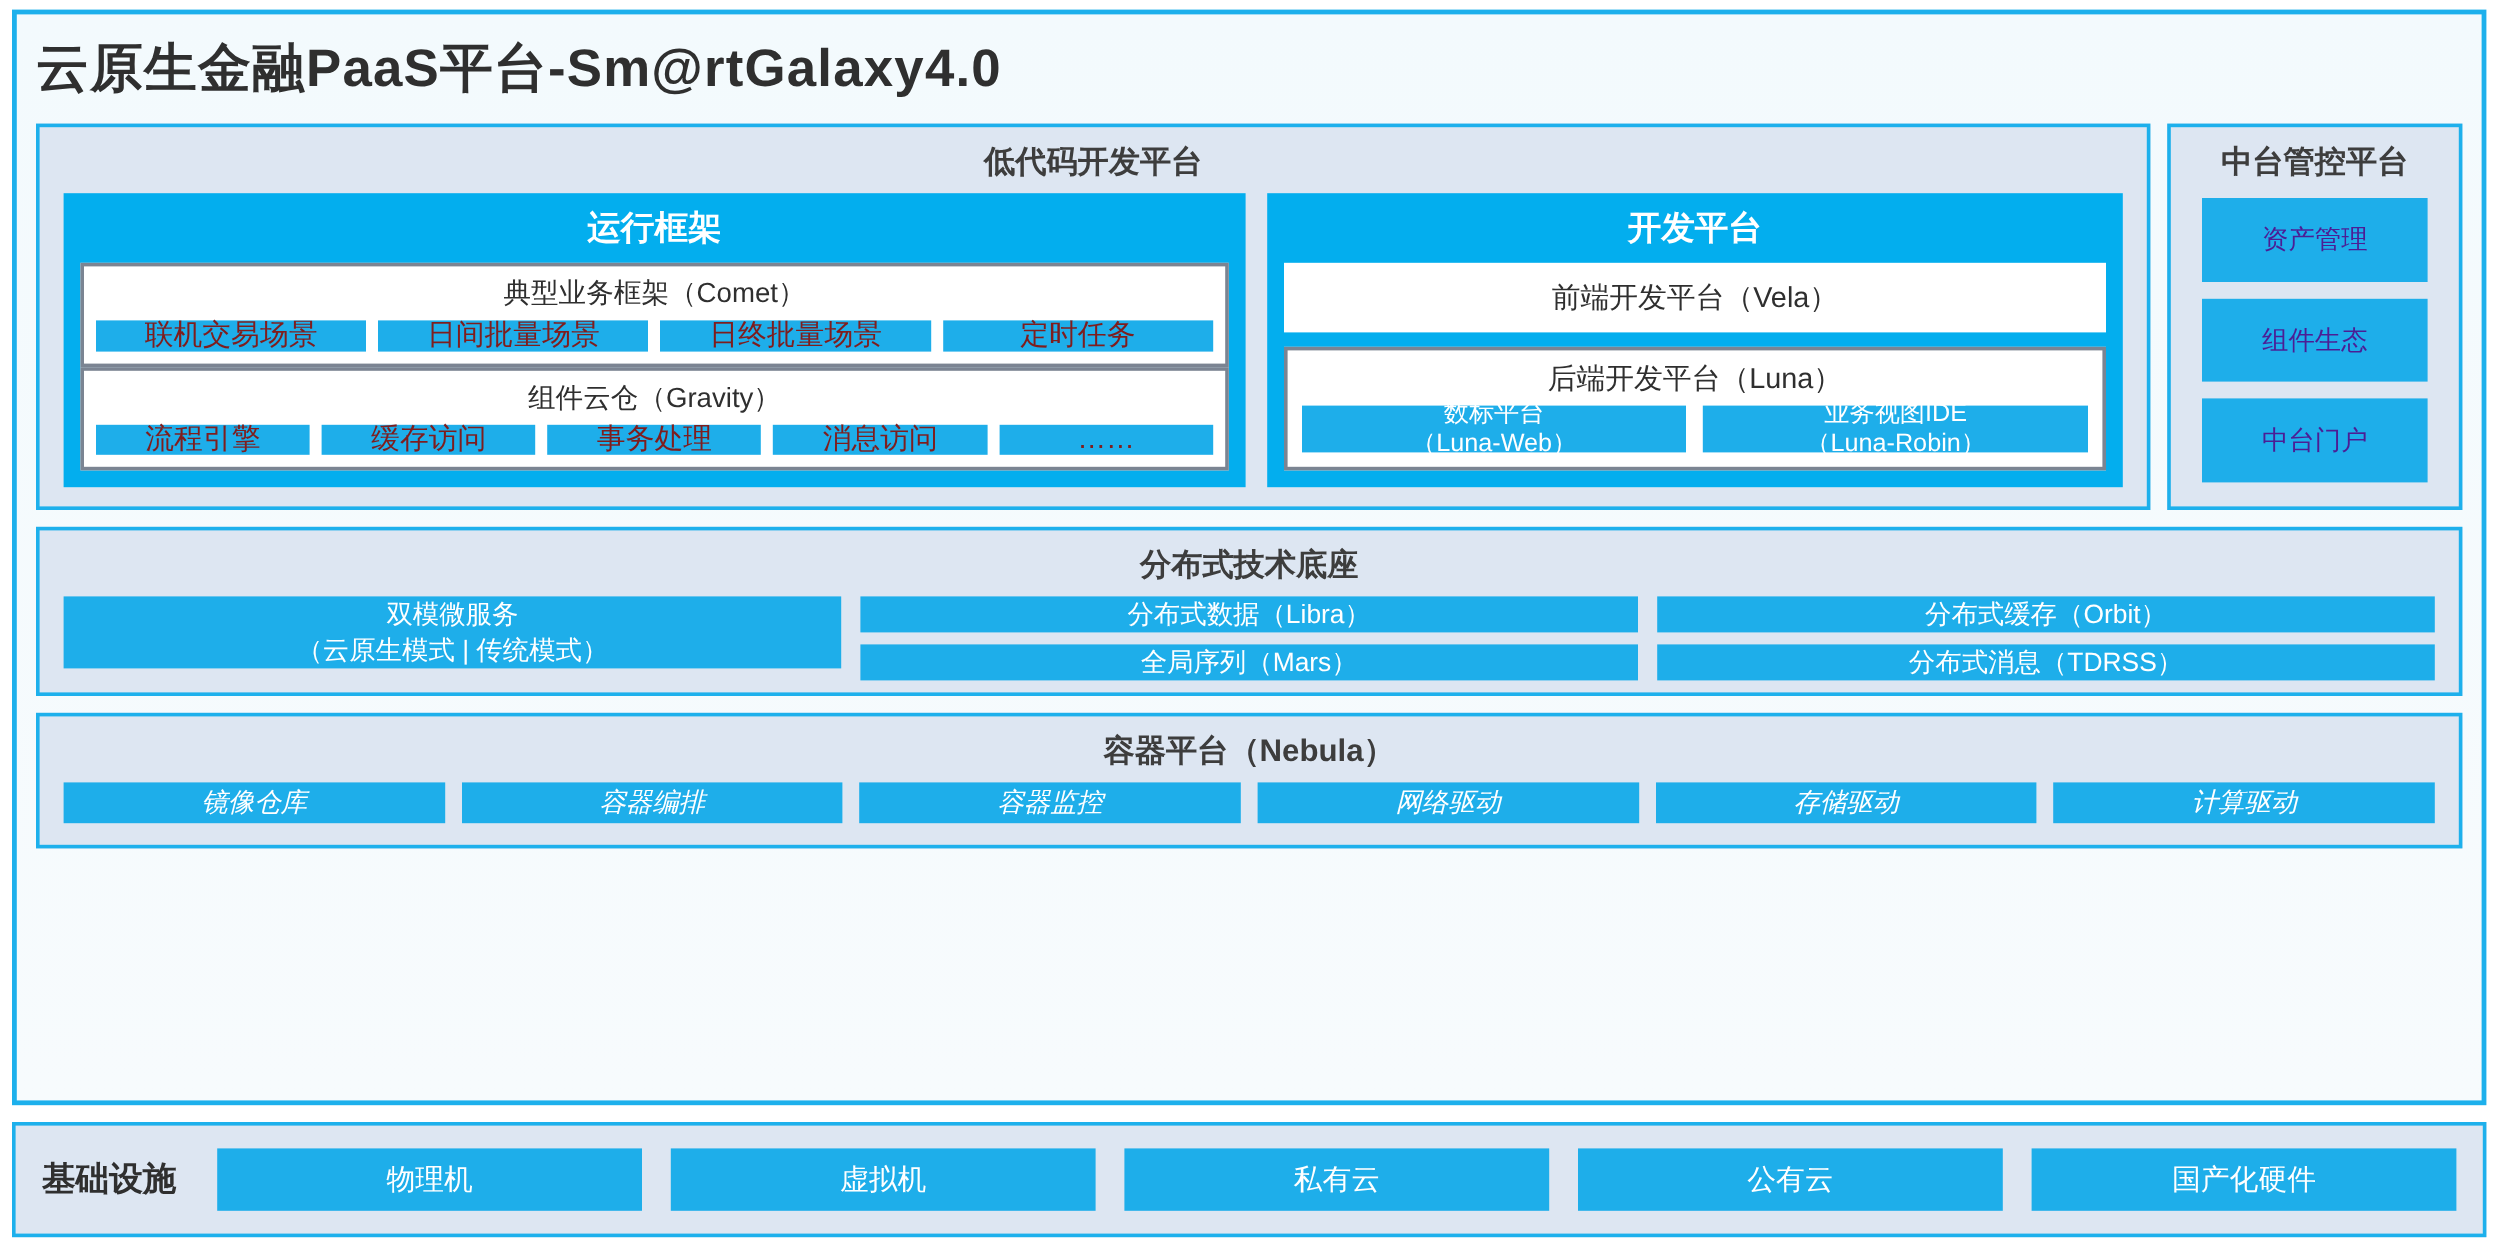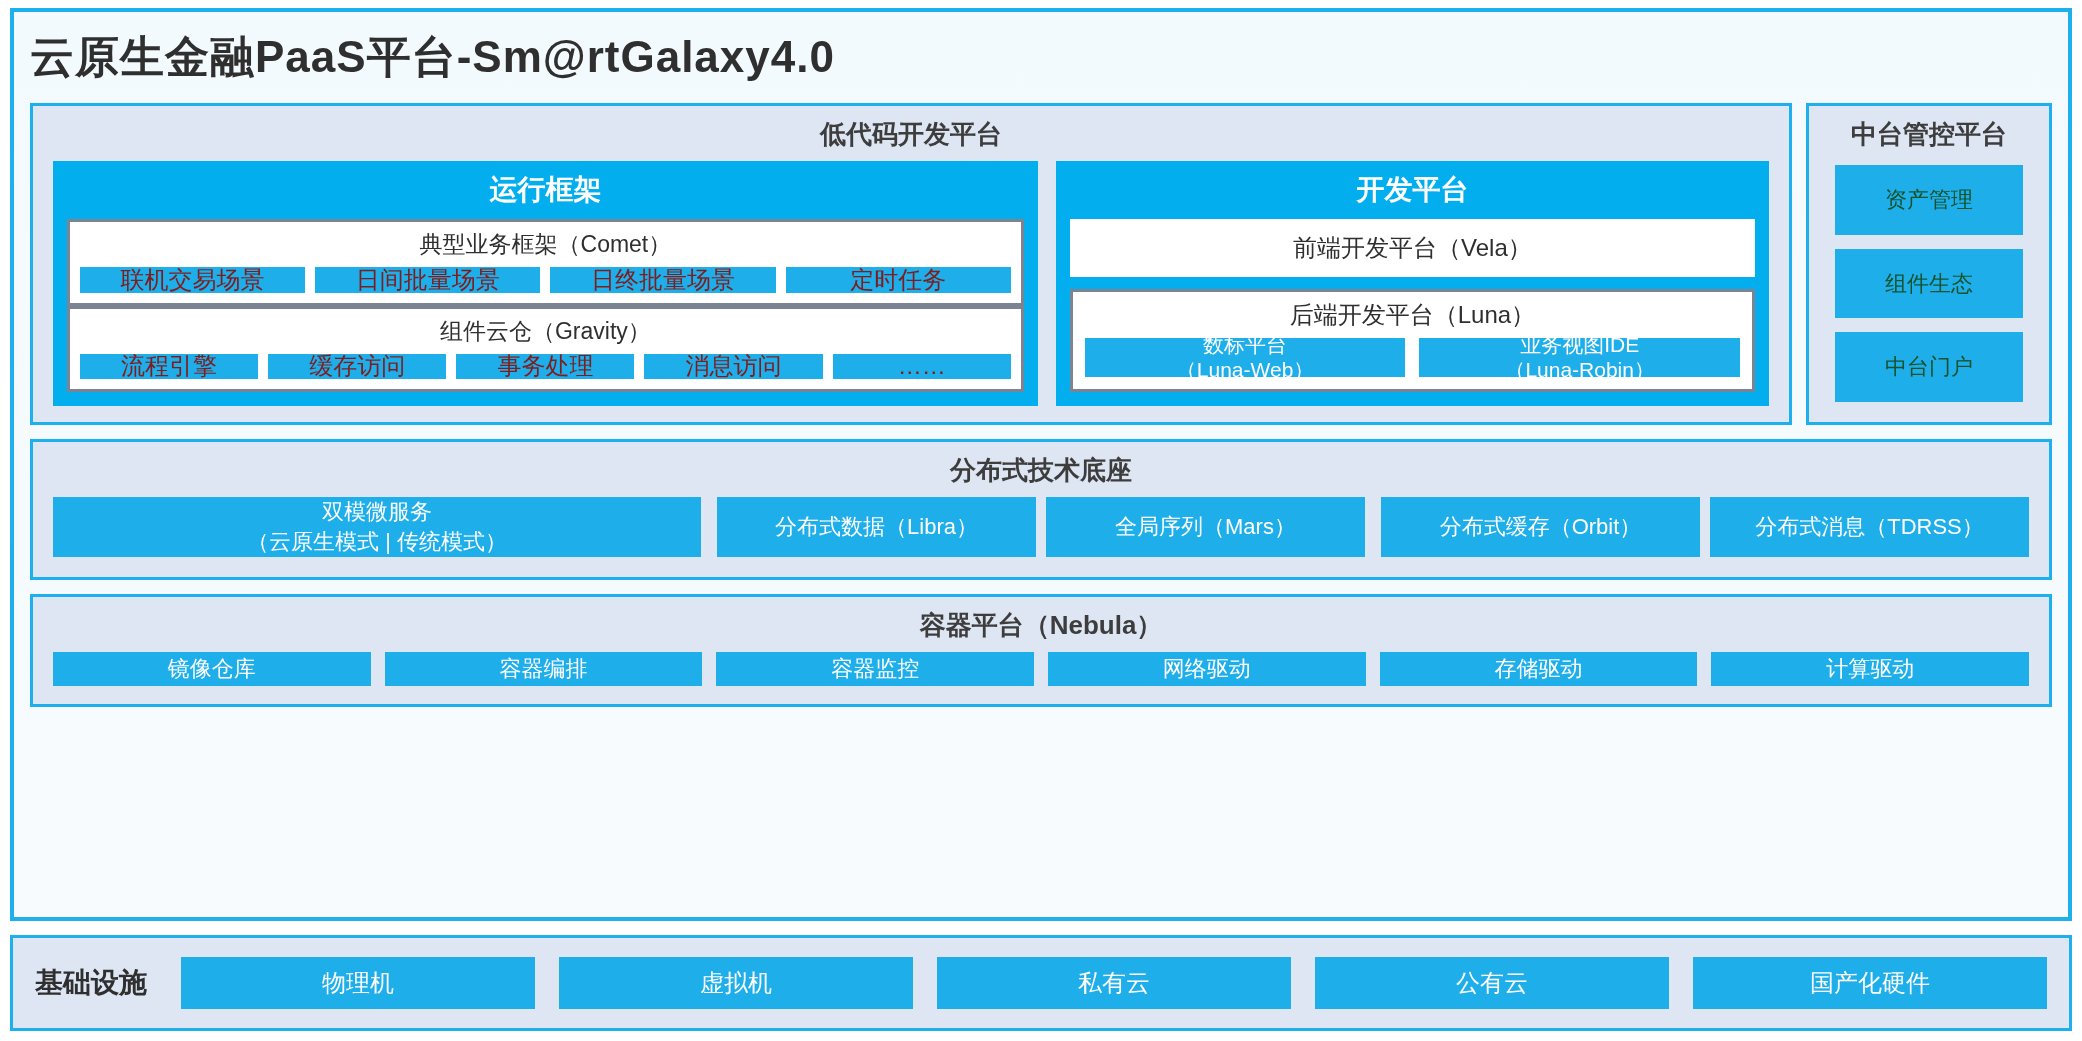--- a/index.html
+++ b/index.html
@@ -188,21 +188,21 @@
   .mid-body {
     display: flex;
     flex-direction: column;
     gap: 14px;
     padding: 4px 26px 20px 26px;
     flex: 1 1 auto;
     min-height: 0;
   }
   .mid-chip {
     background: #1eaeea;
-    color: #14532d;
+    color: #4c1d95;
     font-size: 22px;
     display: flex;
     align-items: center;
     justify-content: center;
     flex: 1 1 0;
   }
 
   
   .tech-panel { flex: 0 0 auto; margin-top: 14px; }
   .tech-body {
@@ -218,20 +218,21 @@
     display: flex;
     flex-direction: column;
     align-items: center;
     justify-content: center;
     text-align: center;
     line-height: 1.35;
     flex: 1 1 0;
   }
   .tech-col {
     display: flex;
+    flex-direction: column;
     gap: 10px;
     flex: 1 1 0;
   }
   .tech-chip {
     background: #1eaeea;
     color: #ffffff;
     font-size: 22px;
     display: flex;
     align-items: center;
     justify-content: center;
@@ -247,20 +248,21 @@
     height: 52px;
   }
   .container-chip {
     background: #1eaeea;
     color: #ffffff;
     font-size: 22px;
     display: flex;
     align-items: center;
     justify-content: center;
     flex: 1 1 0;
+    font-style: italic;
   }
 
   
   .infra-panel {
     flex: 0 0 96px;
     border: 3px solid #1db0ec;
     background: #dde6f2;
     display: flex;
     align-items: center;
     padding: 0 22px;

